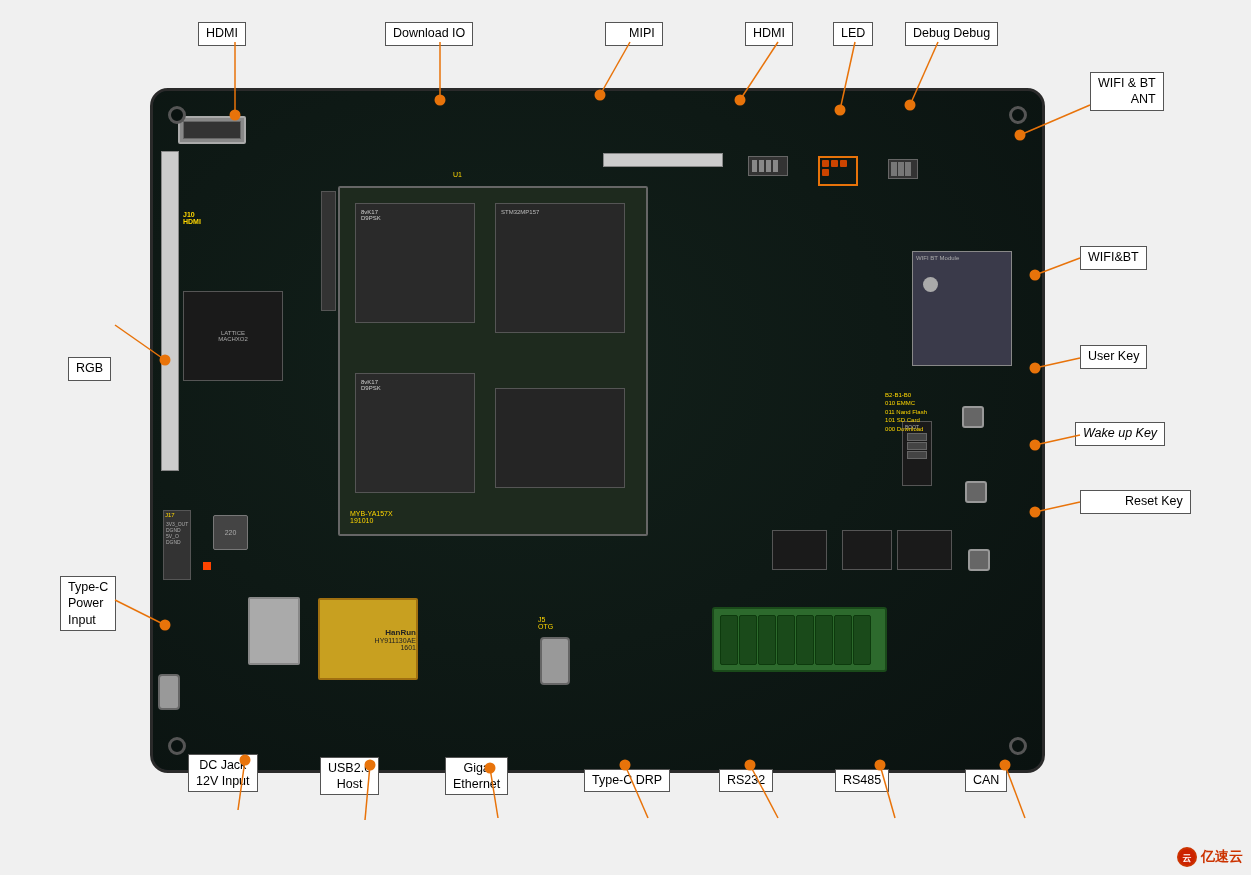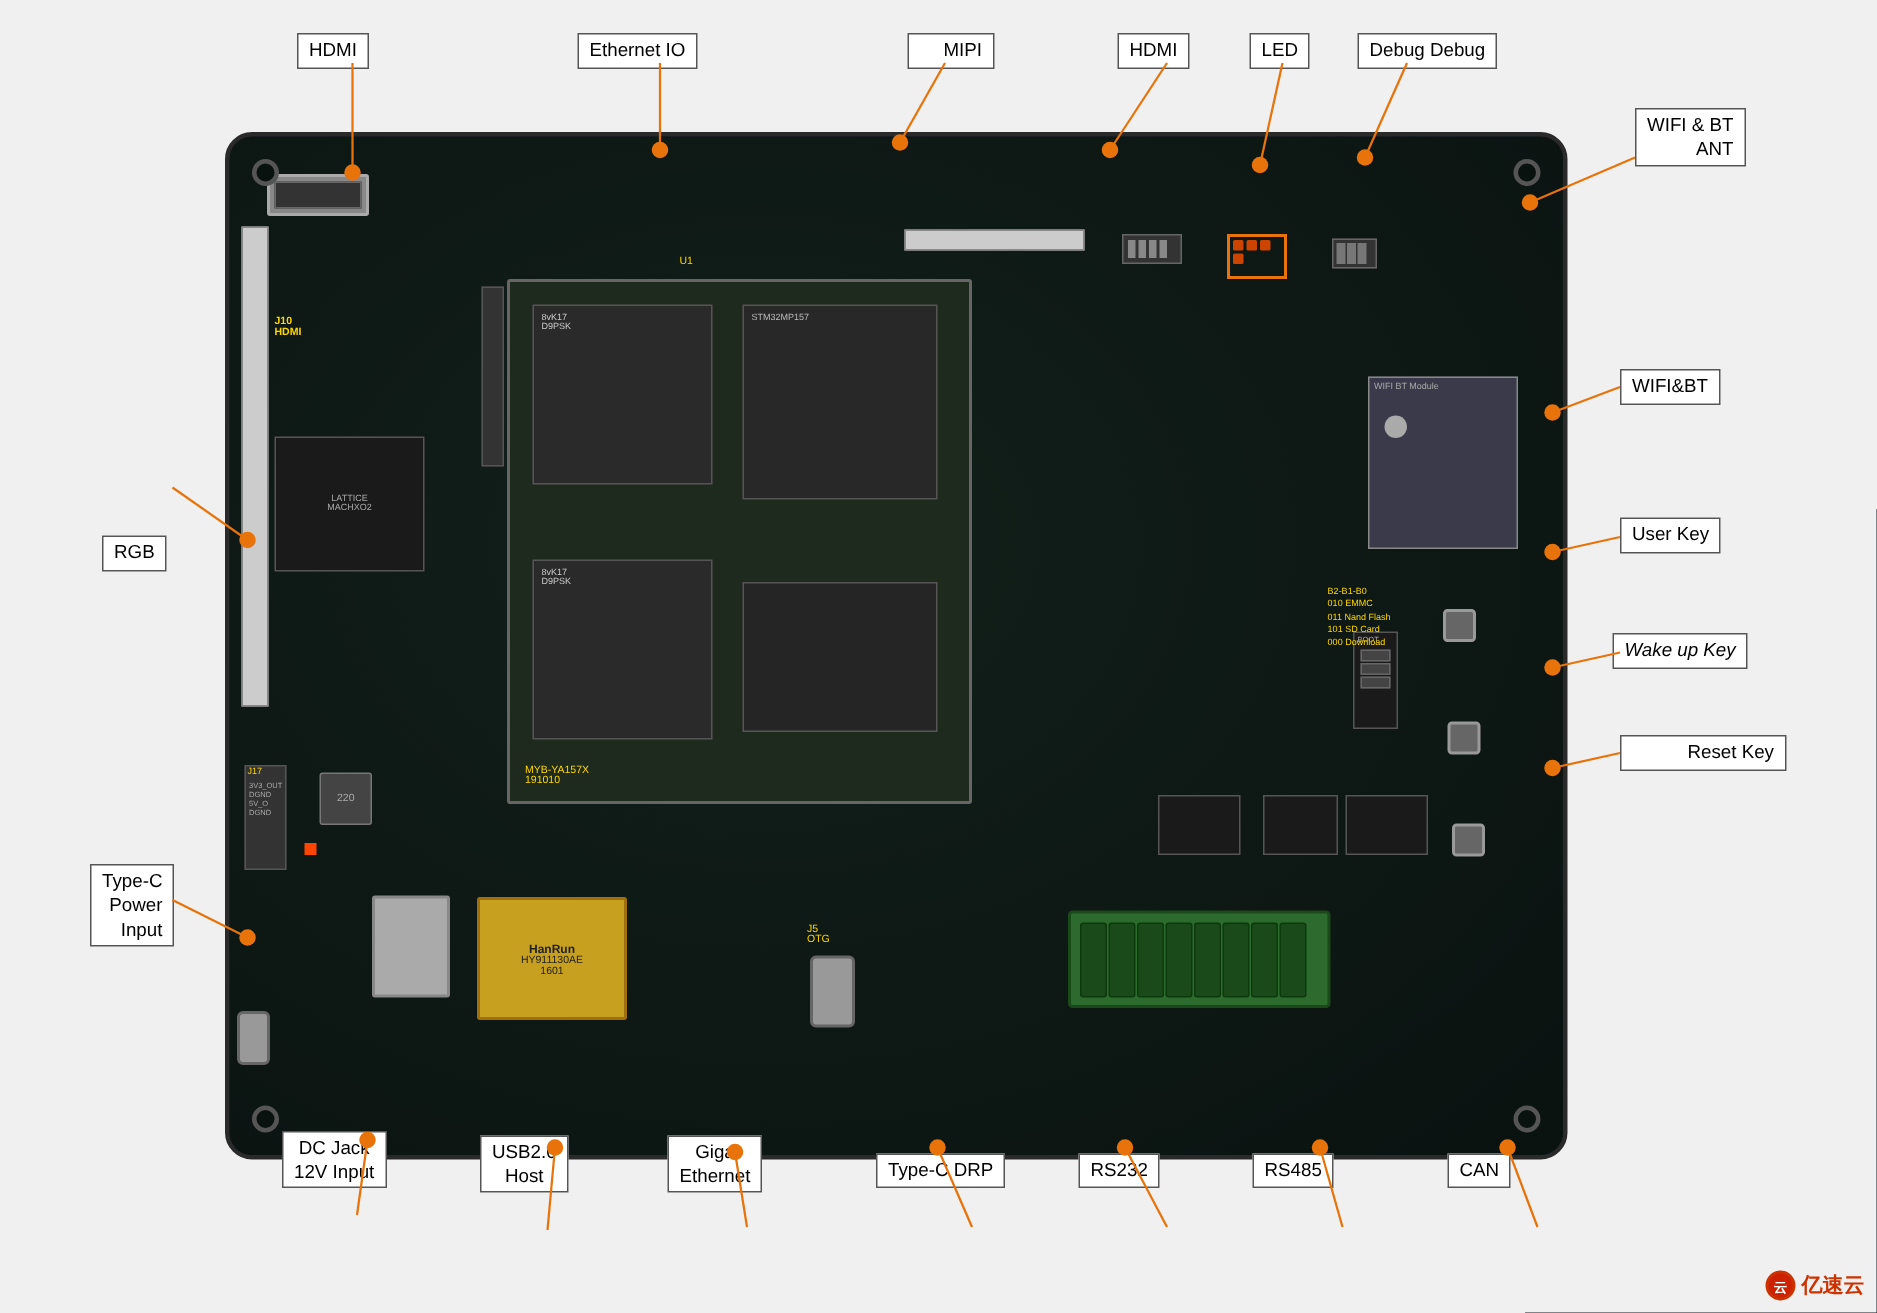--- a/index.html
+++ b/index.html
@@ -220,21 +220,21 @@
       <div style="position:absolute;top:300px;right:115px;color:#ffd700;font-size:6px;text-align:left;line-height:1.4;">
         B2-B1-B0<br>
         010 EMMC<br>
         011 Nand Flash<br>
         101 SD Card<br>
         000 Download
       </div>
 
       <div style="position:absolute;bottom:105px;left:95px;width:52px;height:68px;background:#aaa;border:2px solid #888;border-radius:2px;"></div>
 
-      <div style="position:absolute;bottom:90px;left:165px;width:100px;height:82px;background:#c8a020;border:2px solid #a07010;border-radius:2px;display:flex;align-items:center;justify-content:center;flex-direction:column;">
+      <div style="position:absolute;bottom:90px;left:165px;width:100px;height:82px;background:#c8a020;border:2px solid #a07010;border-radius:2px;display:flex;align-items:flex-end;justify-content:center;flex-direction:column;">
         <span style="color:#222;font-size:8px;font-weight:bold;">HanRun</span>
         <span style="color:#222;font-size:7px;">HY911130AE</span>
         <span style="color:#222;font-size:7px;">1601</span>
       </div>
 
       <div style="position:absolute;bottom:85px;left:387px;width:30px;height:48px;background:#999;border:2px solid #666;border-radius:4px;"></div>
 
       <div style="position:absolute;bottom:140px;left:385px;color:#ffd700;font-size:7px;">J5<br>OTG</div>
 
       <div style="position:absolute;bottom:60px;left:5px;width:22px;height:36px;background:#999;border:2px solid #666;border-radius:4px;"></div>
@@ -274,21 +274,21 @@
       <div style="position:absolute;bottom:15px;left:15px;width:18px;height:18px;border-radius:50%;background:#0a1210;border:3px solid #555;"></div>
       <div style="position:absolute;bottom:15px;right:15px;width:18px;height:18px;border-radius:50%;background:#0a1210;border:3px solid #555;"></div>
 
       <div style="position:absolute;top:100px;left:168px;width:15px;height:120px;background:#333;border:1px solid #555;"></div>
 
     </div>
   </div>
 
   <div class="label" style="top:2px; left:138px;">HDMI</div>
 
-  <div class="label" style="top:2px; left:325px;">Ethernet IO</div>
+  <div class="label" style="top:2px; left:325px;">Download IO</div>
 
   <div class="label" style="top:2px; left:545px;padding-left:23px;">MIPI</div>
 
   <div class="label" style="top:2px; left:685px;">HDMI</div>
 
   <div class="label" style="top:2px; left:773px;">LED</div>
 
   <div class="label" style="top:2px; left:845px;">Debug Debug</div>
 
   <div class="label" style="top:52px; left:1030px; text-align:right; line-height:1.3;">
@@ -299,21 +299,21 @@
   <div class="label" style="top:226px; left:1020px;">WIFI&amp;BT</div>
 
   <div class="label" style="top:325px; left:1020px;">User Key</div>
 
   <div class="label" style="top:402px; left:1015px;font-style:italic;">Wake up Key</div>
 
   <div class="label" style="top:470px; left:1020px;padding-left:44px;">Reset Key</div>
 
   <div class="label" style="top:293px; left:8px;margin-top:44px;">RGB</div>
 
-  <div class="label" style="top:556px; left:0px; text-align:right; line-height:1.3;">
+  <div class="label" style="top:556px; left:0px; text-align:left; line-height:1.3;">
     <span style="white-space:pre-line;">Type-C
 Power
 Input</span>
   </div>
 
   <div class="label" style="bottom:58px; left:128px; text-align:center; line-height:1.3;">
     <span style="white-space:pre-line;">DC Jack
 12V Input</span>
   </div>
 

